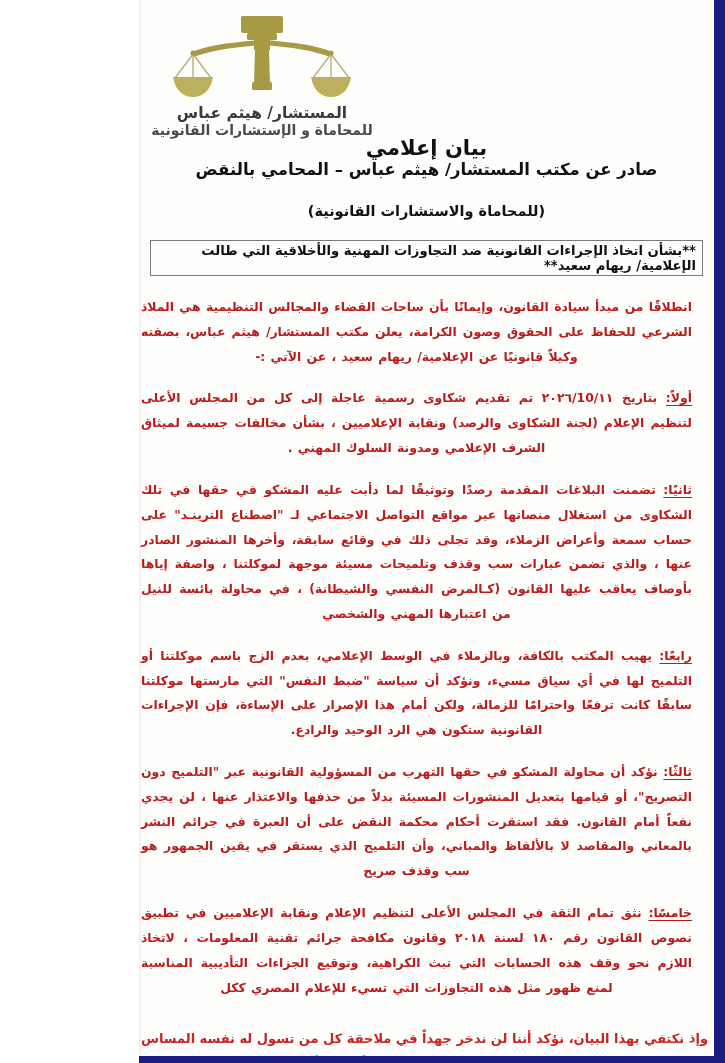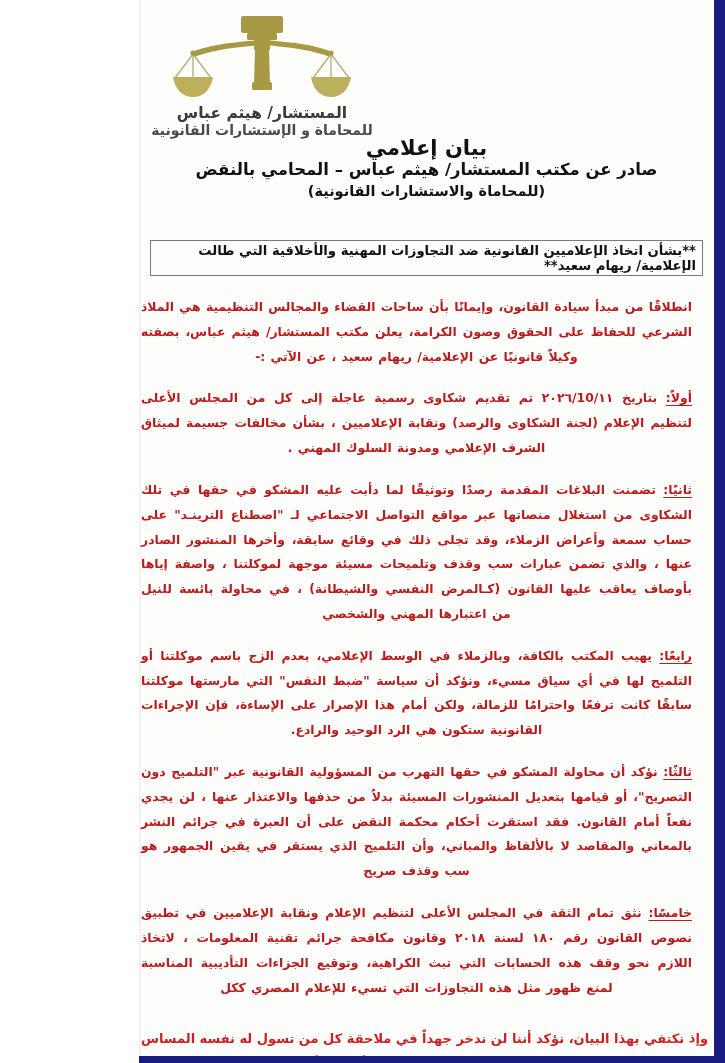--- a/index.html
+++ b/index.html
@@ -106,21 +106,21 @@
     font-weight: bold;
     color: #111111;
     letter-spacing: 0.5px;
     margin-bottom: 0;
   }
   .doc-issuer {
     font-size: 16.5px;
     font-weight: bold;
     color: #111111;
     letter-spacing: 0.2px;
-    margin-bottom: 4px;
+    margin-bottom: 24px;
   }
   .doc-issuer-sub {
     font-size: 14.5px;
     font-weight: bold;
     color: #111111;
     letter-spacing: 0.2px;
   }
 
   
   .subject-box {
@@ -226,21 +226,21 @@
       </div>
     </div>
 
     <div class="titles">
       <div class="doc-title">بيان إعلامي</div>
       <div class="doc-issuer">صادر عن مكتب المستشار/ هيثم عباس – المحامي بالنقض</div>
       <div class="doc-issuer-sub">(للمحاماة والاستشارات القانونية)</div>
     </div>
 
     <div class="subject-box">
-      <div class="subject-text">**بشأن اتخاذ الإعلاميين القانونية ضد التجاوزات المهنية والأخلاقية التي طالت الإعلامية/ ريهام سعيد**</div>
+      <div class="subject-text">**بشأن اتخاذ الإجراءات القانونية ضد التجاوزات المهنية والأخلاقية التي طالت الإعلامية/ ريهام سعيد**</div>
     </div>
 
     <div class="body-area">
 
       <p class="para">انطلاقًا من مبدأ سيادة القانون، وإيمانًا بأن ساحات القضاء والمجالس التنظيمية هي الملاذ الشرعي للحفاظ على الحقوق وصون الكرامة، يعلن مكتب المستشار/ هيثم عباس، بصفته وكيلاً قانونيًا عن الإعلامية/ ريهام سعيد ، عن الآتي :-</p>
 
       <p class="para">
         <span class="lead">أولاً:</span>
         <span>بتاريخ</span>
         <span>٢٠٢٦/10/١١</span>

